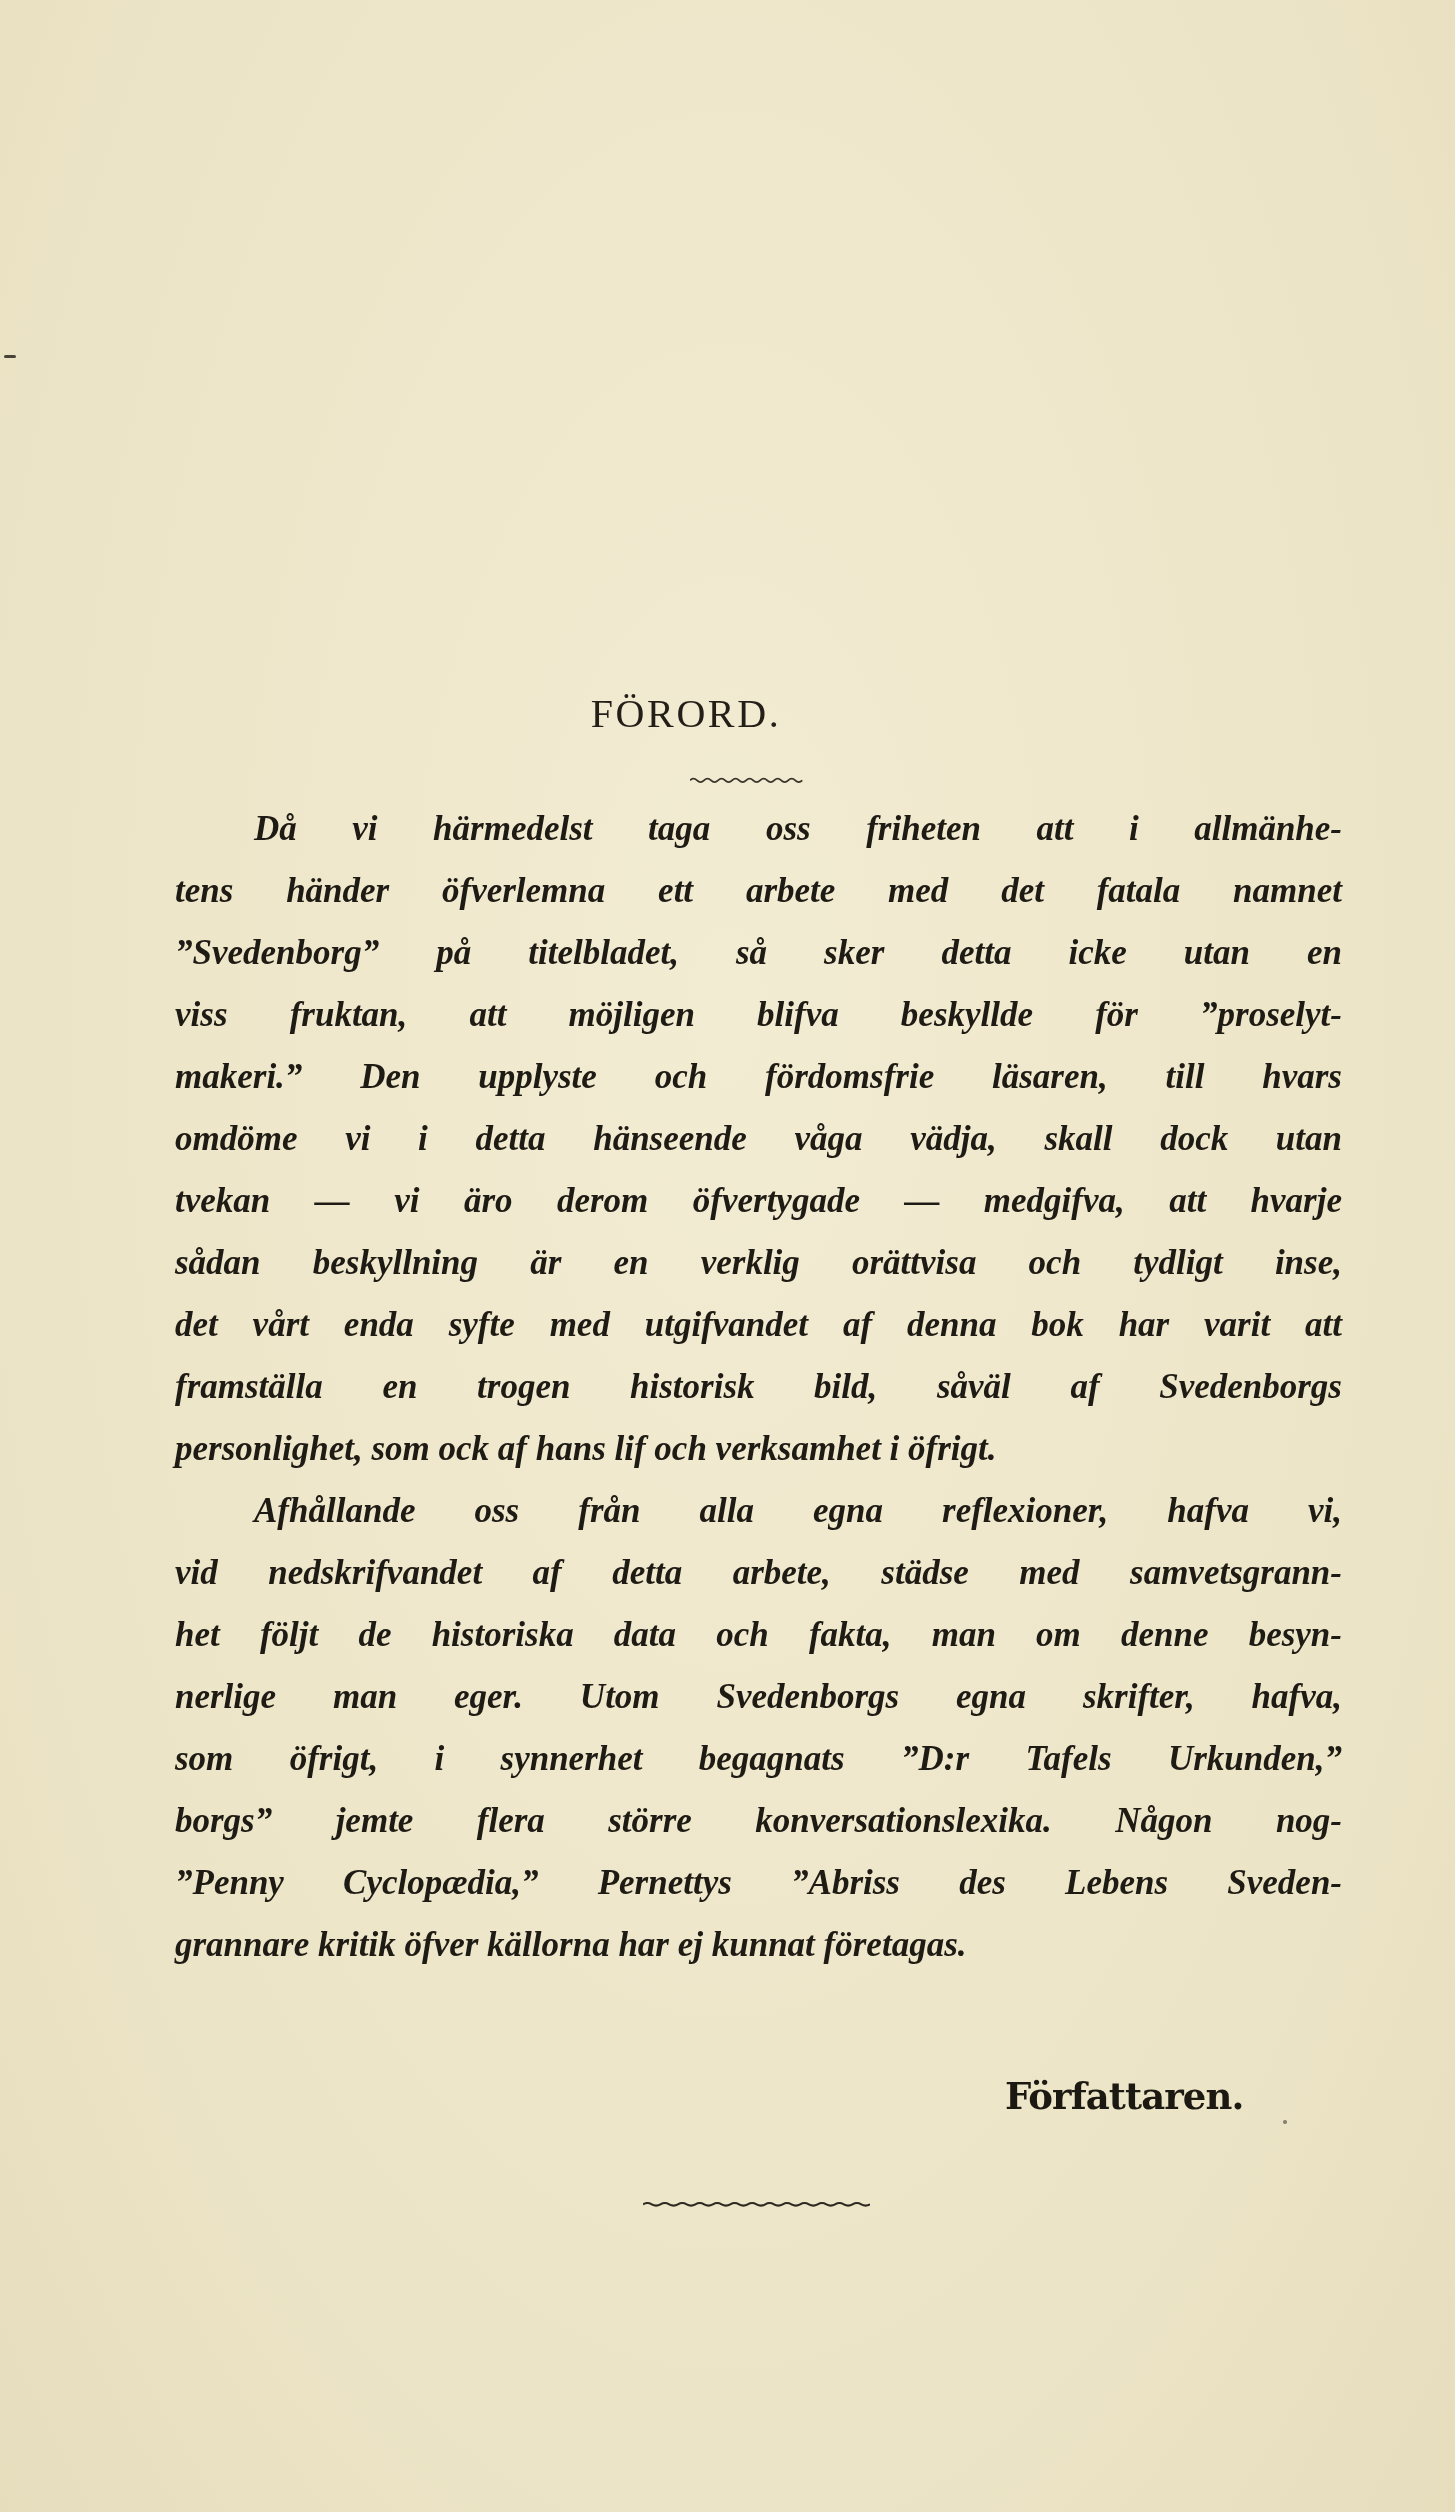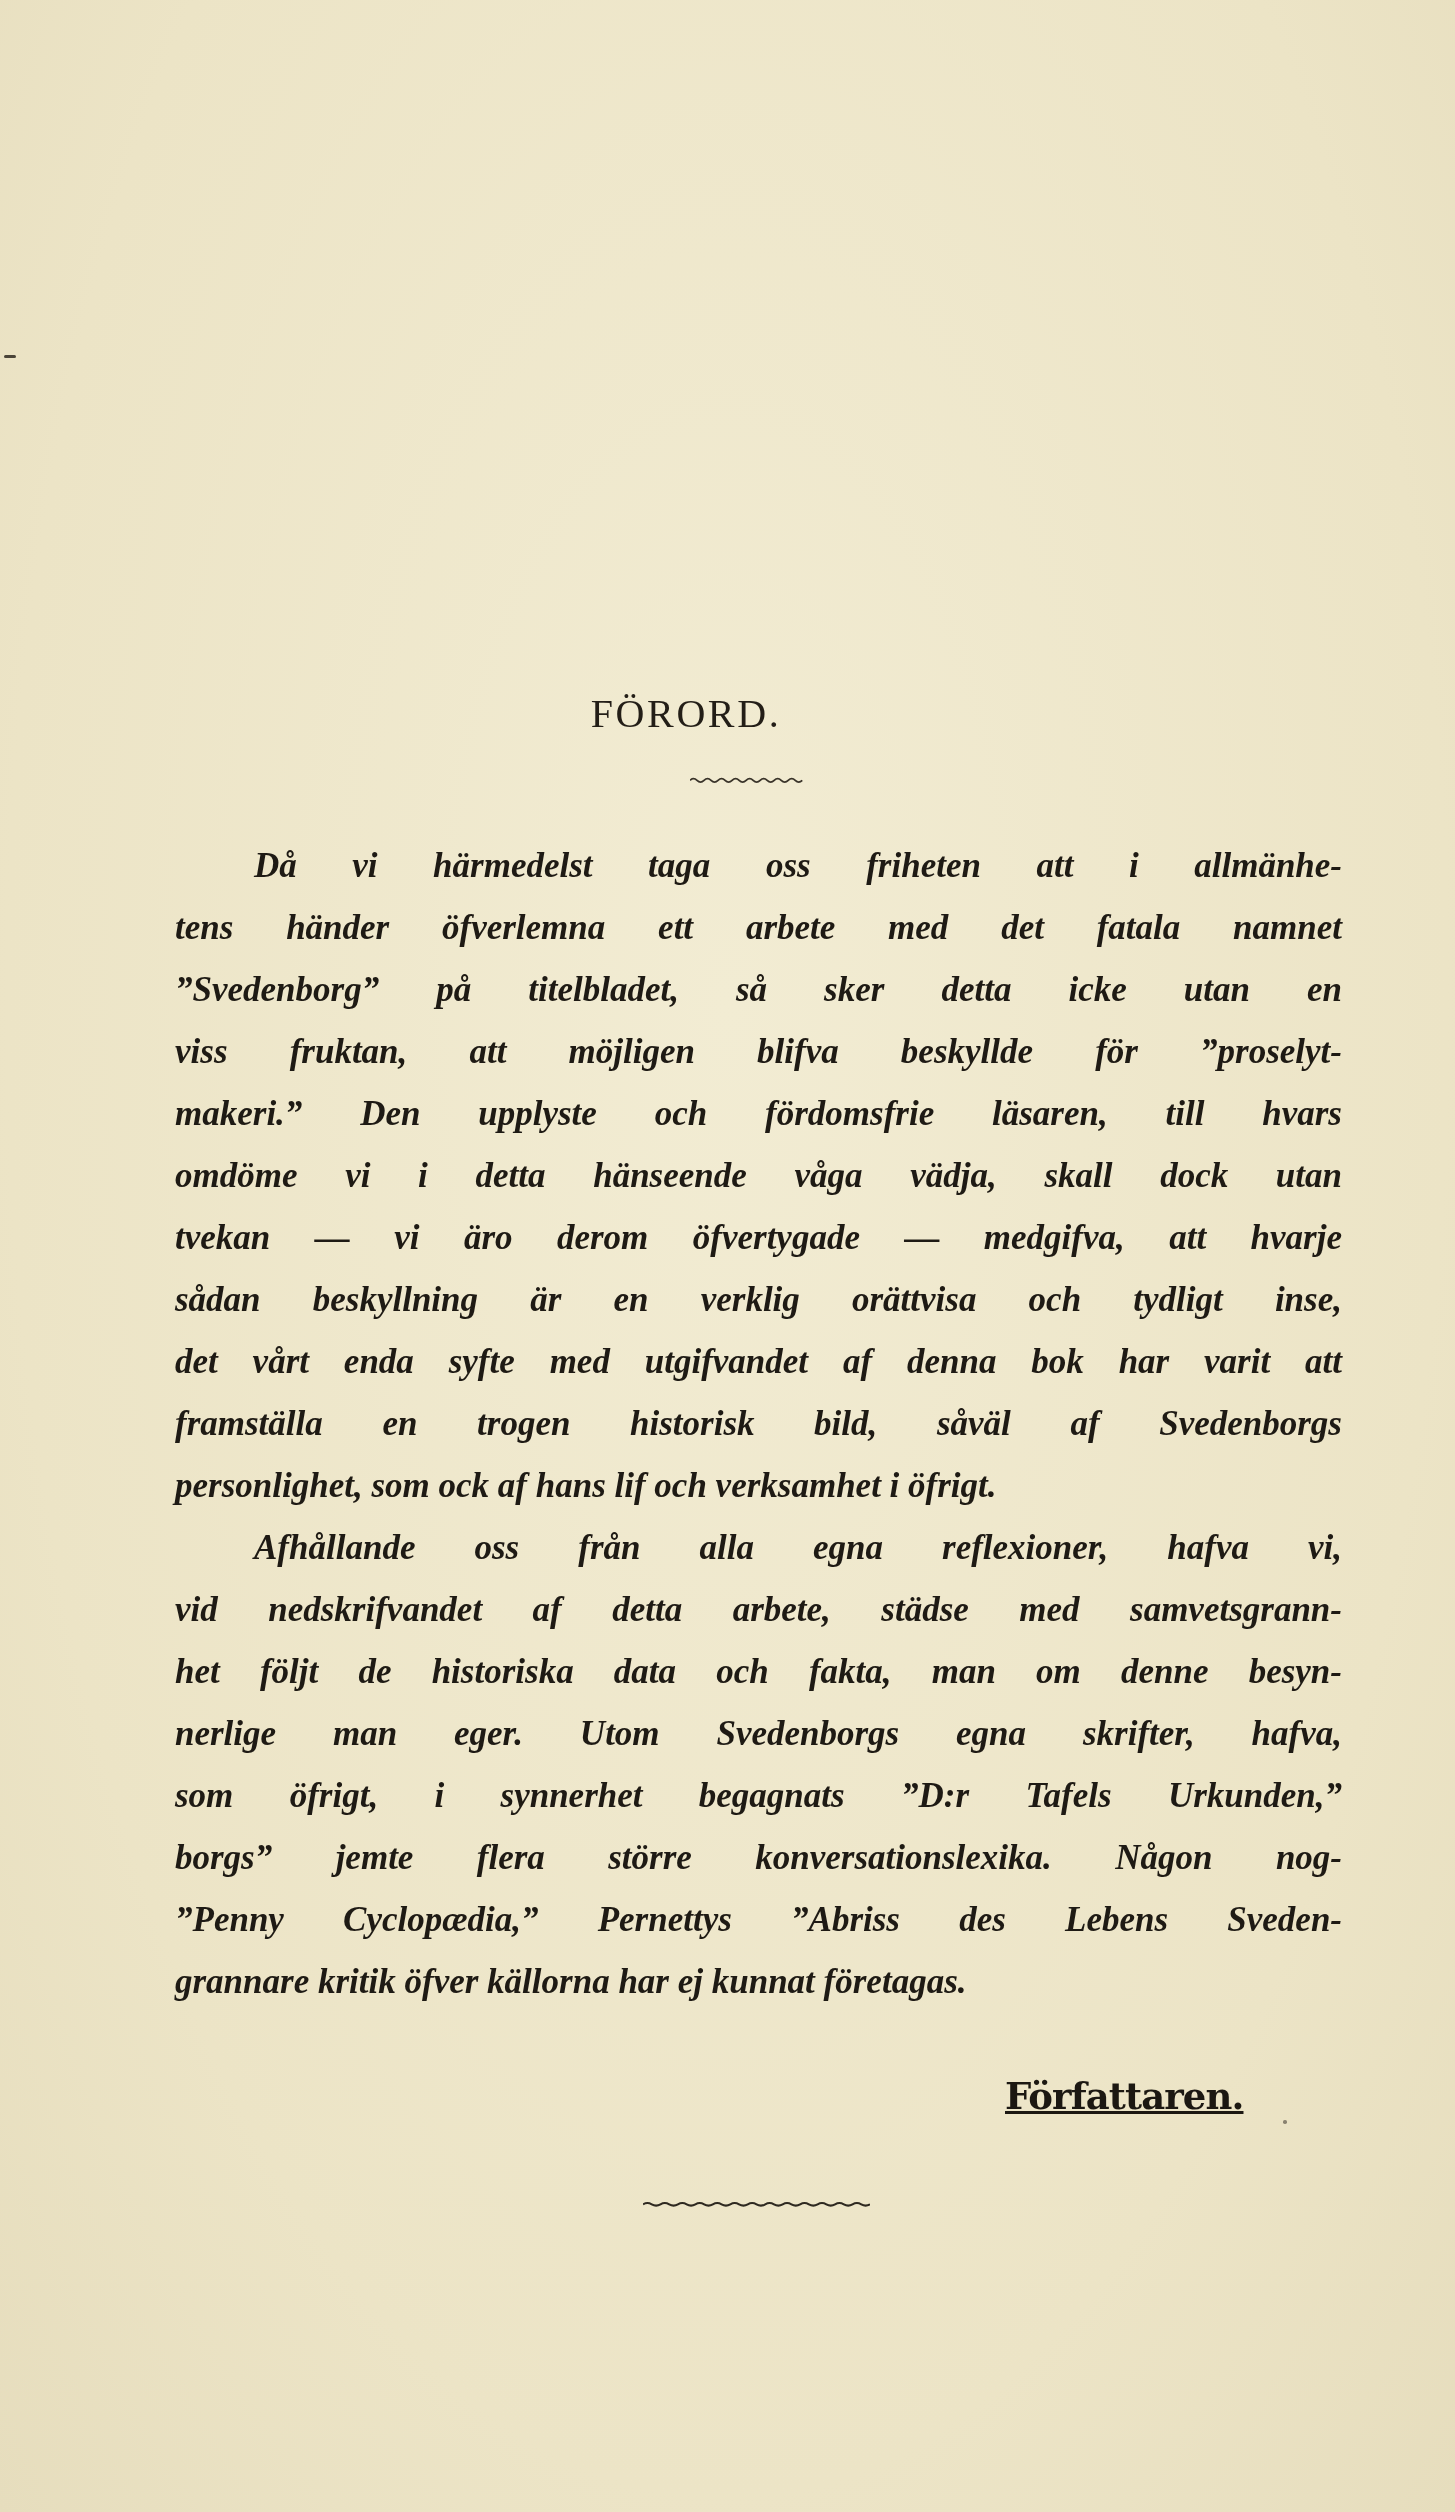--- a/index.html
+++ b/index.html
@@ -46,21 +46,21 @@
     }
     .ornament-bottom {
       position: absolute;
       left: 643px;
       top: 2200px;
       width: 227px;
       height: 8.7px;
     }
     .body-text {
       position: absolute;
-      top: 835px;
+      top: 798px;
       left: 175px;
       width: 1167px;
       font-style: italic;
       font-weight: bold;
       font-size: 35px;
       line-height: 62px;
     }
     .body-line {
       display: block;
       text-align: justify;
@@ -78,21 +78,20 @@
     }
     .signature {
       position: absolute;
       top: 2074px;
       left: 1005px;
       font-size: 37px;
       font-weight: bold;
       font-family: "DejaVu Serif", serif;
       letter-spacing: -0.9px;
       color: #1c1812;
-      text-decoration: underline;
     }
     .speck {
       position: absolute;
       left: 1283px;
       top: 2120px;
       width: 3.5px;
       height: 3.5px;
       border-radius: 50%;
       background: #8a8270;
     }

